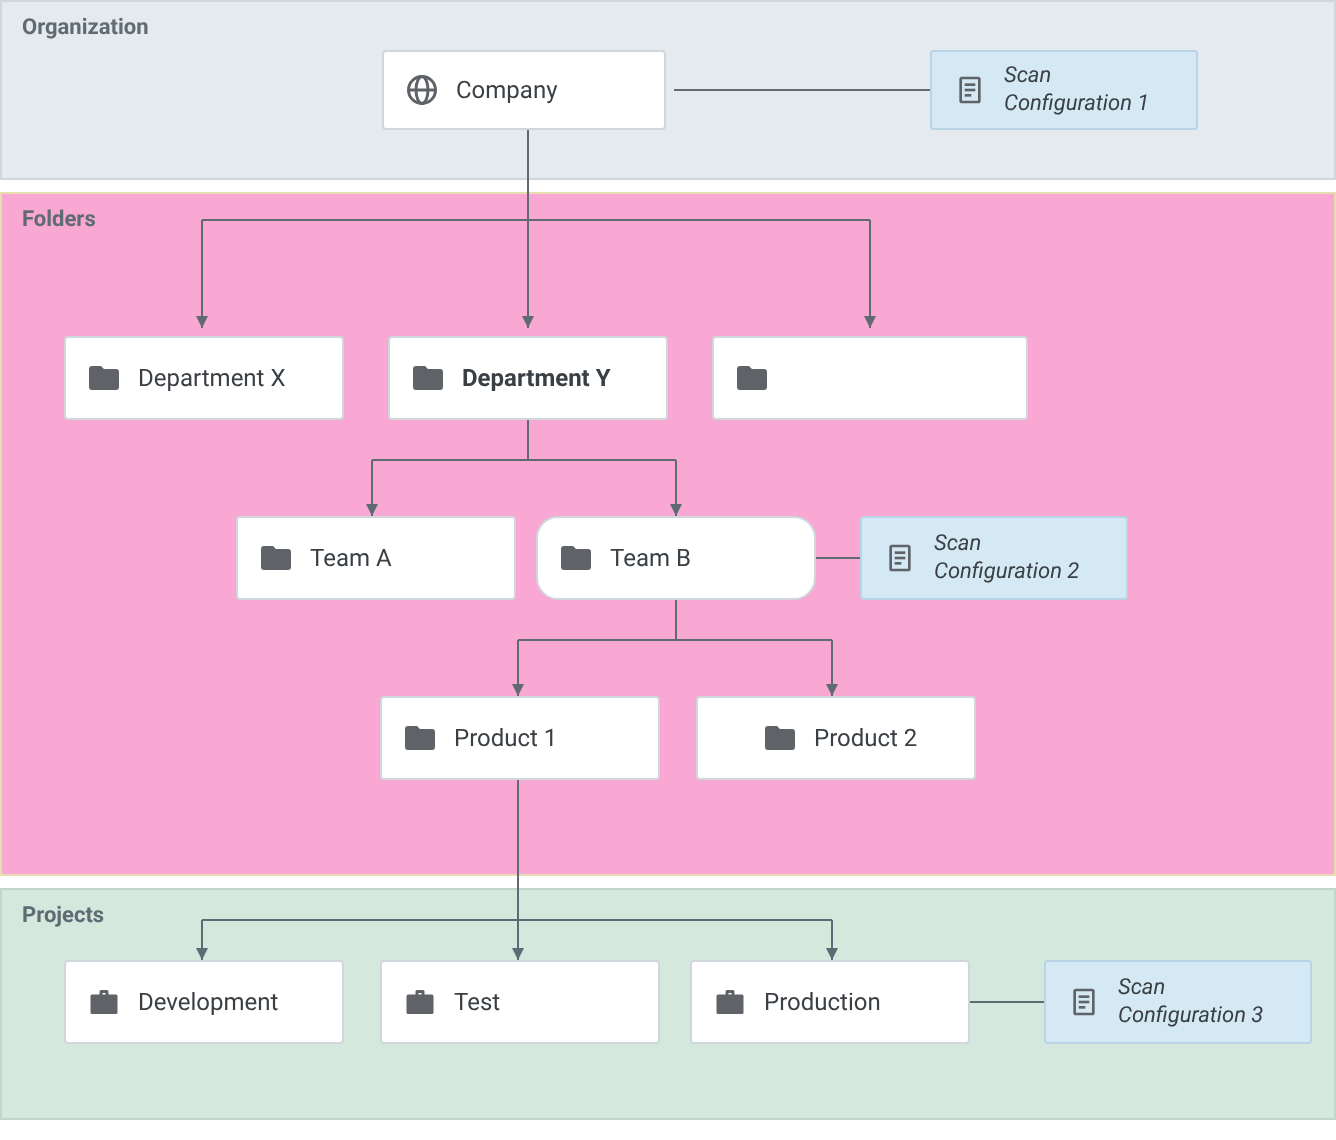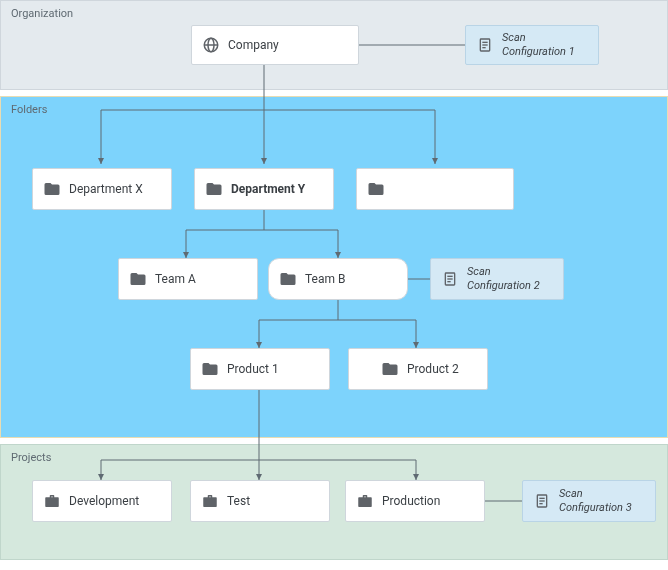--- a/index.html
+++ b/index.html
@@ -1,21 +1,21 @@
 <!DOCTYPE html>
 <html><head>
 <meta charset="utf-8">
 <style>
   html,body{margin:0;padding:0;font-family:Roboto,"Helvetica Neue",Arial,sans-serif;}
   .stage{position:relative;width:668px;height:570px;overflow:hidden;}
   .band{position:absolute;left:0;width:668px;border:1px solid #cfd6dc;box-sizing:border-box;}
   .band.org{top:0;height:90px;background:#e4eaee;}
-  .band.folders{top:96px;height:342px;background:#7dd3fc;border-color:#e8dcb2;}
+  .band.folders{top:96px;height:342px;background:#f9a8d4;border-color:#e8dcb2;}
   .band.projects{top:444px;height:116px;background:#d5e8dd;border-color:#c0d6cb;}
-  .band-label{position:absolute;top:6px;left:10px;font-size:11px;color:#5f6a72;}
+  .band-label{position:absolute;top:6px;left:10px;font-size:11px;color:#5f6a72;font-weight:bold;}
   .node{position:absolute;background:#ffffff;border:1px solid #cfd6dc;box-sizing:border-box;display:flex;align-items:center;padding:0 10px;font-size:12px;color:#3a3f44;border-radius:2px;}
   .node .ico{width:18px;height:18px;margin-right:8px;flex-shrink:0;display:flex;align-items:center;justify-content:center;}
   .scan{position:absolute;background:#d5e9f5;border:1px solid #b9d4e6;box-sizing:border-box;display:flex;align-items:center;padding:0 10px;font-size:11px;color:#3a3f44;border-radius:2px;line-height:1.25;}
   .scan .ico{width:18px;height:18px;margin-right:8px;flex-shrink:0;display:flex;align-items:center;justify-content:center;}
   svg.connectors{position:absolute;top:0;left:0;pointer-events:none;}
   .two-line{display:flex;flex-direction:column;justify-content:center;font-style:italic;}
 </style>
 </head>
 <body>
 
@@ -60,21 +60,21 @@
       <line x1="101" y1="460" x2="101" y2="480" marker-end="url(#arrow)"></line>
       <line x1="259" y1="460" x2="259" y2="480" marker-end="url(#arrow)"></line>
       <line x1="416" y1="460" x2="416" y2="480" marker-end="url(#arrow)"></line>
 
       <line x1="337" y1="45" x2="465" y2="45"></line>
       <line x1="408" y1="279" x2="430" y2="279"></line>
       <line x1="485" y1="501" x2="522" y2="501"></line>
     </g>
   </svg>
 
-  <div class="node" style="left:191px;top:25px;width:168px;height:40px;">
+  <div class="node" style="left:191px;top:25px;width:142px;height:40px;">
     <span class="ico">
       <svg viewBox="0 0 24 24" width="18" height="18" fill="none" stroke="#5f6368" stroke-width="2">
           <circle cx="12" cy="12" r="9"></circle>
           <ellipse cx="12" cy="12" rx="4" ry="9"></ellipse>
           <line x1="3" y1="12" x2="21" y2="12"></line>
         </svg>
     </span>
     <span>Company</span>
   </div>
   <div class="scan" style="left:465px;top:25px;width:134px;height:40px;">

